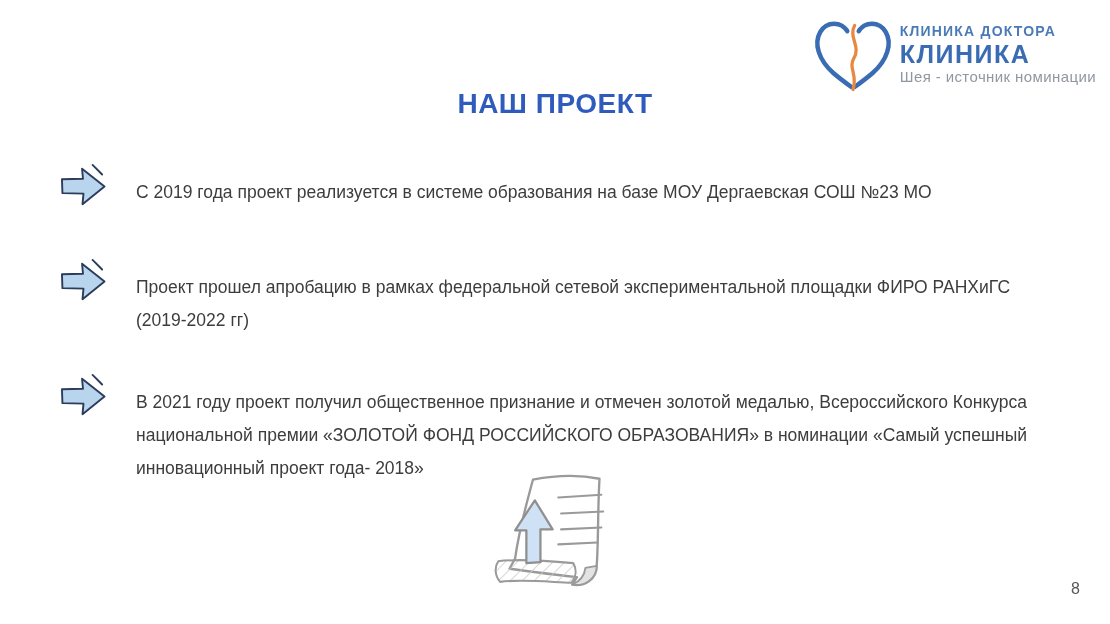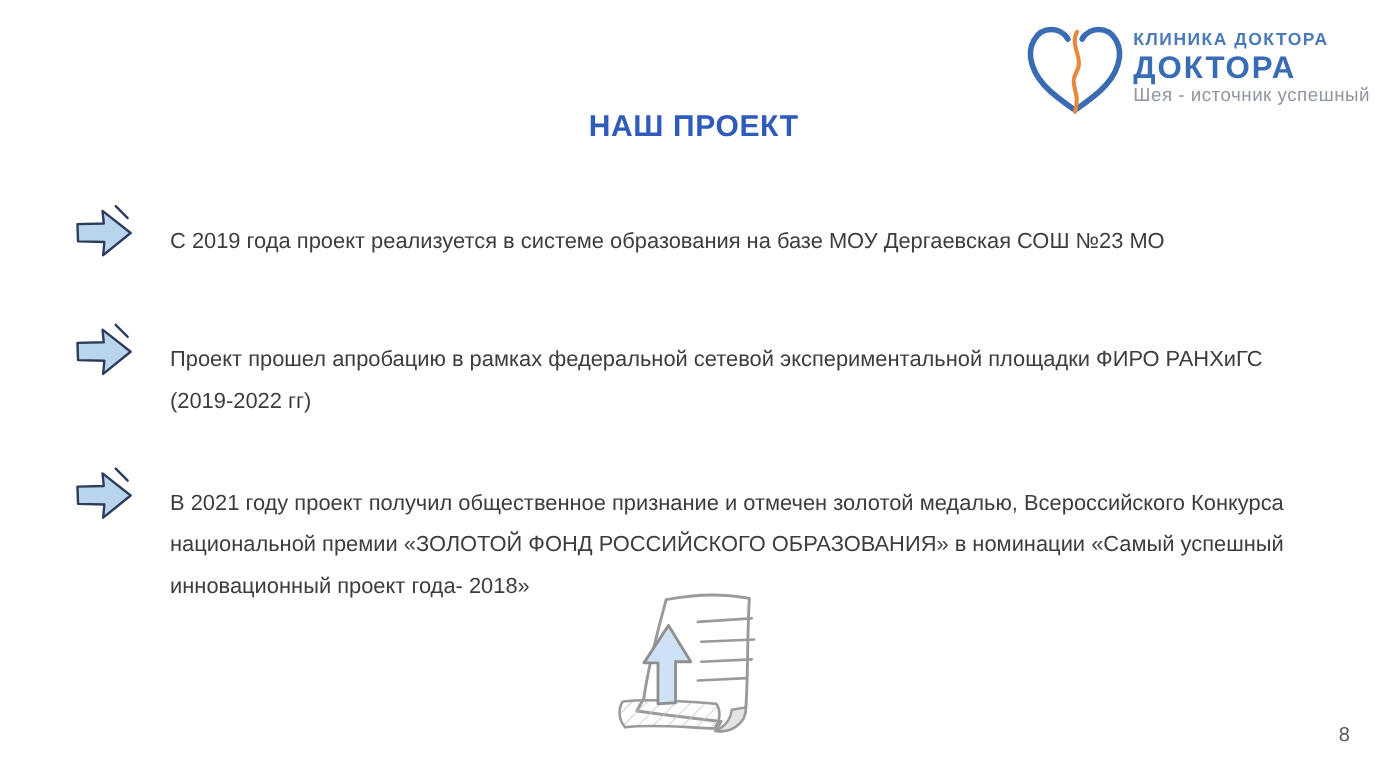--- a/index.html
+++ b/index.html
@@ -23,21 +23,21 @@
   .logo-line2{
     color:#3a6cb3;font-size:25px;font-weight:700;letter-spacing:1.5px;
   }
   .logo-tagline{
     color:#9097a0;font-size:15px;letter-spacing:0.4px;margin-top:1px;
   }
   
   .title{
     position:absolute;top:88px;left:0;width:100%;
     text-align:center;
-    color:#2f5bbd;font-size:24px;font-weight:700;letter-spacing:0.5px;
+    color:#2f5bbd;font-size:28px;font-weight:700;letter-spacing:0.5px;
     margin:0;
   }
   
   .bullet-row{
     position:absolute;left:58px;
     display:flex;align-items:flex-start;gap:16px;
     width:1000px;
   }
   .bullet-row.r1{top:161px;}
   .bullet-row.r2{top:256px;}
@@ -69,22 +69,22 @@
       <g fill="none" stroke="#3a6cb3" stroke-width="5.5" stroke-linecap="round">
         <path d="M43 21 C36 9 18 8 10 22 C2 36 8 56 26 72 C33 78 41 84 48 89"></path>
         <path d="M57 21 C64 9 82 8 90 22 C98 36 92 56 74 72 C67 78 59 84 52 89"></path>
         <circle cx="42" cy="19" r="2.6" fill="#3a6cb3" stroke="none"></circle>
         <circle cx="58" cy="19" r="2.6" fill="#3a6cb3" stroke="none"></circle>
       </g>
       <path d="M52 14 C44 28 60 40 51 54 C44 66 56 74 50 92" fill="none" stroke="#e8883f" stroke-width="4" stroke-linecap="round"></path>
     </svg>
     <div class="logo-text">
       <span class="logo-line1">КЛИНИКА ДОКТОРА</span>
-      <span class="logo-line2">ДОКТОРА</span>
-      <span class="logo-tagline">Шея - источник успешный</span>
+      <span class="logo-line2">КЛИНИКА</span>
+      <span class="logo-tagline">Шея - источник номинации</span>
     </div>
   </div>
 
   <h1 class="title">НАШ ПРОЕКТ</h1>
 
   <div class="bullet-row r1">
     <svg class="bullet-arrow" viewBox="0 0 52 46">
       <path d="M36 2 L46 12" fill="none" stroke="#2c3c5c" stroke-width="2" stroke-linecap="round"></path>
       <path d="M4 17 L26 16.5 L25 6 L48.5 24.5 L25.5 43 L26.5 32 L4.5 31.5 Z" fill="#b9d5ee" stroke="#2c3c5c" stroke-width="2" stroke-linejoin="round"></path>
     </svg>

